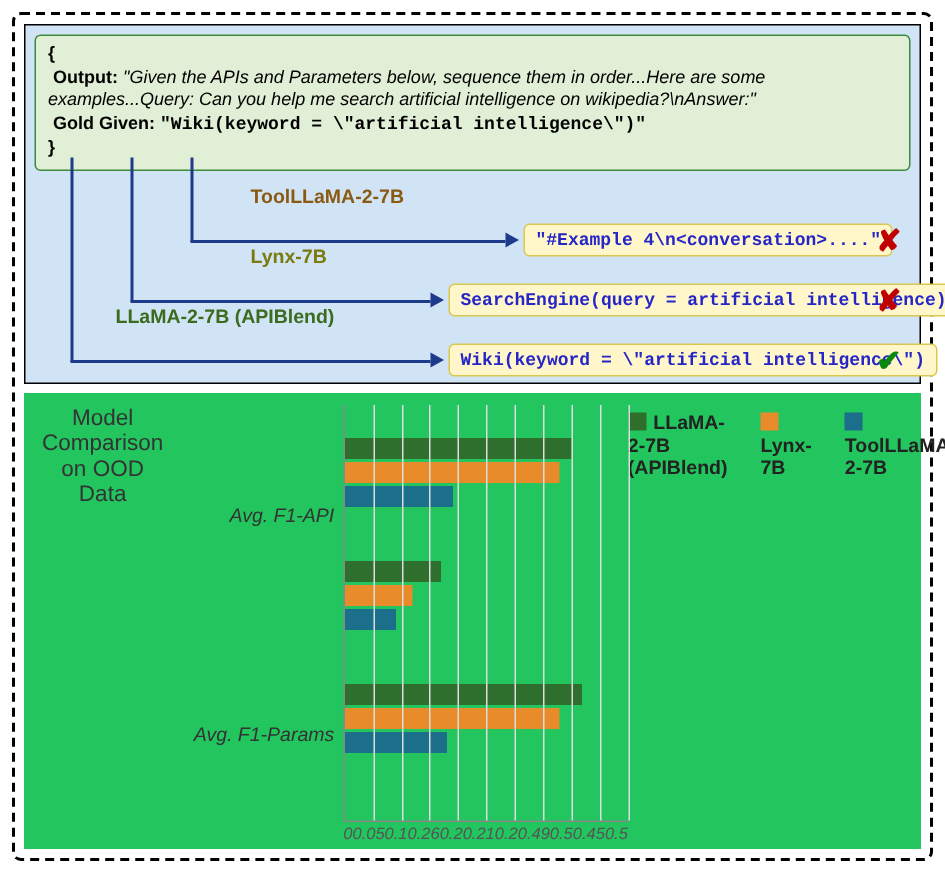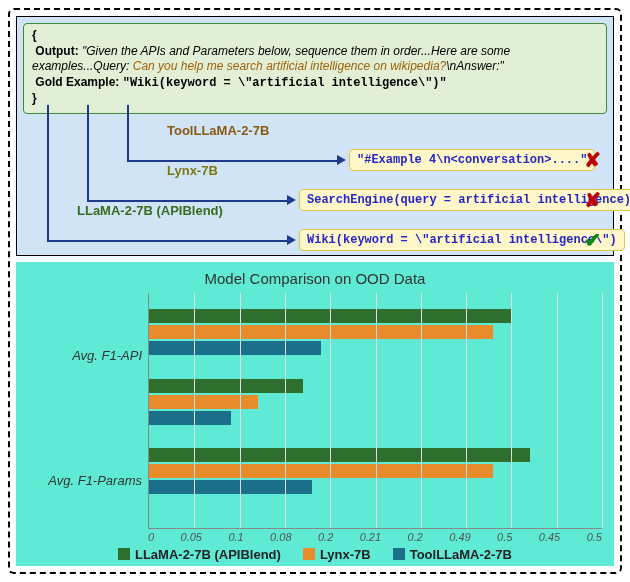--- a/index.html
+++ b/index.html
@@ -33,21 +33,21 @@
     background: #e1efd6;
     border: 1.5px solid #3c8a3a;
     border-radius: 4px;
     padding: 4px 8px 6px 8px;
     line-height: 1.3;
     font-size: 12px;
   }
   .green-box .brace { font-weight: bold; }
   .green-box .label { font-weight: bold; }
   .green-box .text-it { font-style: italic; }
-  .green-box .red { color: #a16207; }
+  .green-box .red { color: #000000; }
   .green-box .mono { font-family: 'Courier New', monospace; font-weight: bold; }
   
   .tracks { position: absolute; left: 0; right: 0; top: 96px; }
   .track {
     position: relative;
     height: 40px;
     display: flex;
     align-items: center;
   }
   .model-label {
@@ -88,25 +88,25 @@
   .mark {
     position: absolute;
     font-size: 20px;
     font-weight: bold;
   }
   .mark.x { color: #c00000; }
   .mark.v { color: #0a8a0a; }
 
   
   .lower {
-    background: #5eead4;
+    background: #22c55e;
     flex: 1;
     padding: 8px 12px 4px 12px;
     display: flex;
-    flex-direction: column;
+    flex-direction: row;
   }
   .chart-title { text-align: center; font-size: 15px; margin-bottom: 6px; color: #333; }
   .chart-body { flex: 1; display: flex; font-style: italic; }
   .ylabels {
     width: 120px;
     display: flex;
     flex-direction: column;
     justify-content: space-around;
     font-size: 13px;
     color: #333;
@@ -163,21 +163,21 @@
 </head>
 <body>
 
 <div class="outer-box">
 
   <div class="upper">
     <div class="green-box">
       <span class="brace">{</span><br>
       &nbsp;<span class="label">Output:</span>
       <span class="text-it">"Given the APIs and Parameters below, sequence them in order...Here are some examples...Query: </span><span class="text-it red">Can you help me search artificial intelligence on wikipedia?</span><span class="text-it">\nAnswer:"</span><br>
-      &nbsp;<span class="label">Gold Example:</span>
+      &nbsp;<span class="label">Gold Given:</span>
       <span class="mono">"Wiki(keyword = \"artificial intelligence\")"</span><br>
       <span class="brace">}</span>
     </div>
 
     <span class="drop-v" style="left:30px; top:88px; height:136px;"></span>
     <span class="drop-v" style="left:70px; top:88px; height:96px;"></span>
     <span class="drop-v" style="left:110px; top:88px; height:56px;"></span>
 
     <div class="tracks">
 
@@ -243,21 +243,21 @@
           <div class="group">
             <div class="bar green" style="width:84%"></div>
             <div class="bar orange" style="width:76%"></div>
             <div class="bar teal" style="width:36%"></div>
           </div>
         </div>
         <div class="xticks">
           <span>0</span>
           <span>0.05</span>
           <span>0.1</span>
-          <span>0.08</span>
+          <span>0.26</span>
           <span>0.2</span>
           <span>0.21</span>
           <span>0.2</span>
           <span>0.49</span>
           <span>0.5</span>
           <span>0.45</span>
           <span>0.5</span>
         </div>
       </div>
     </div>

